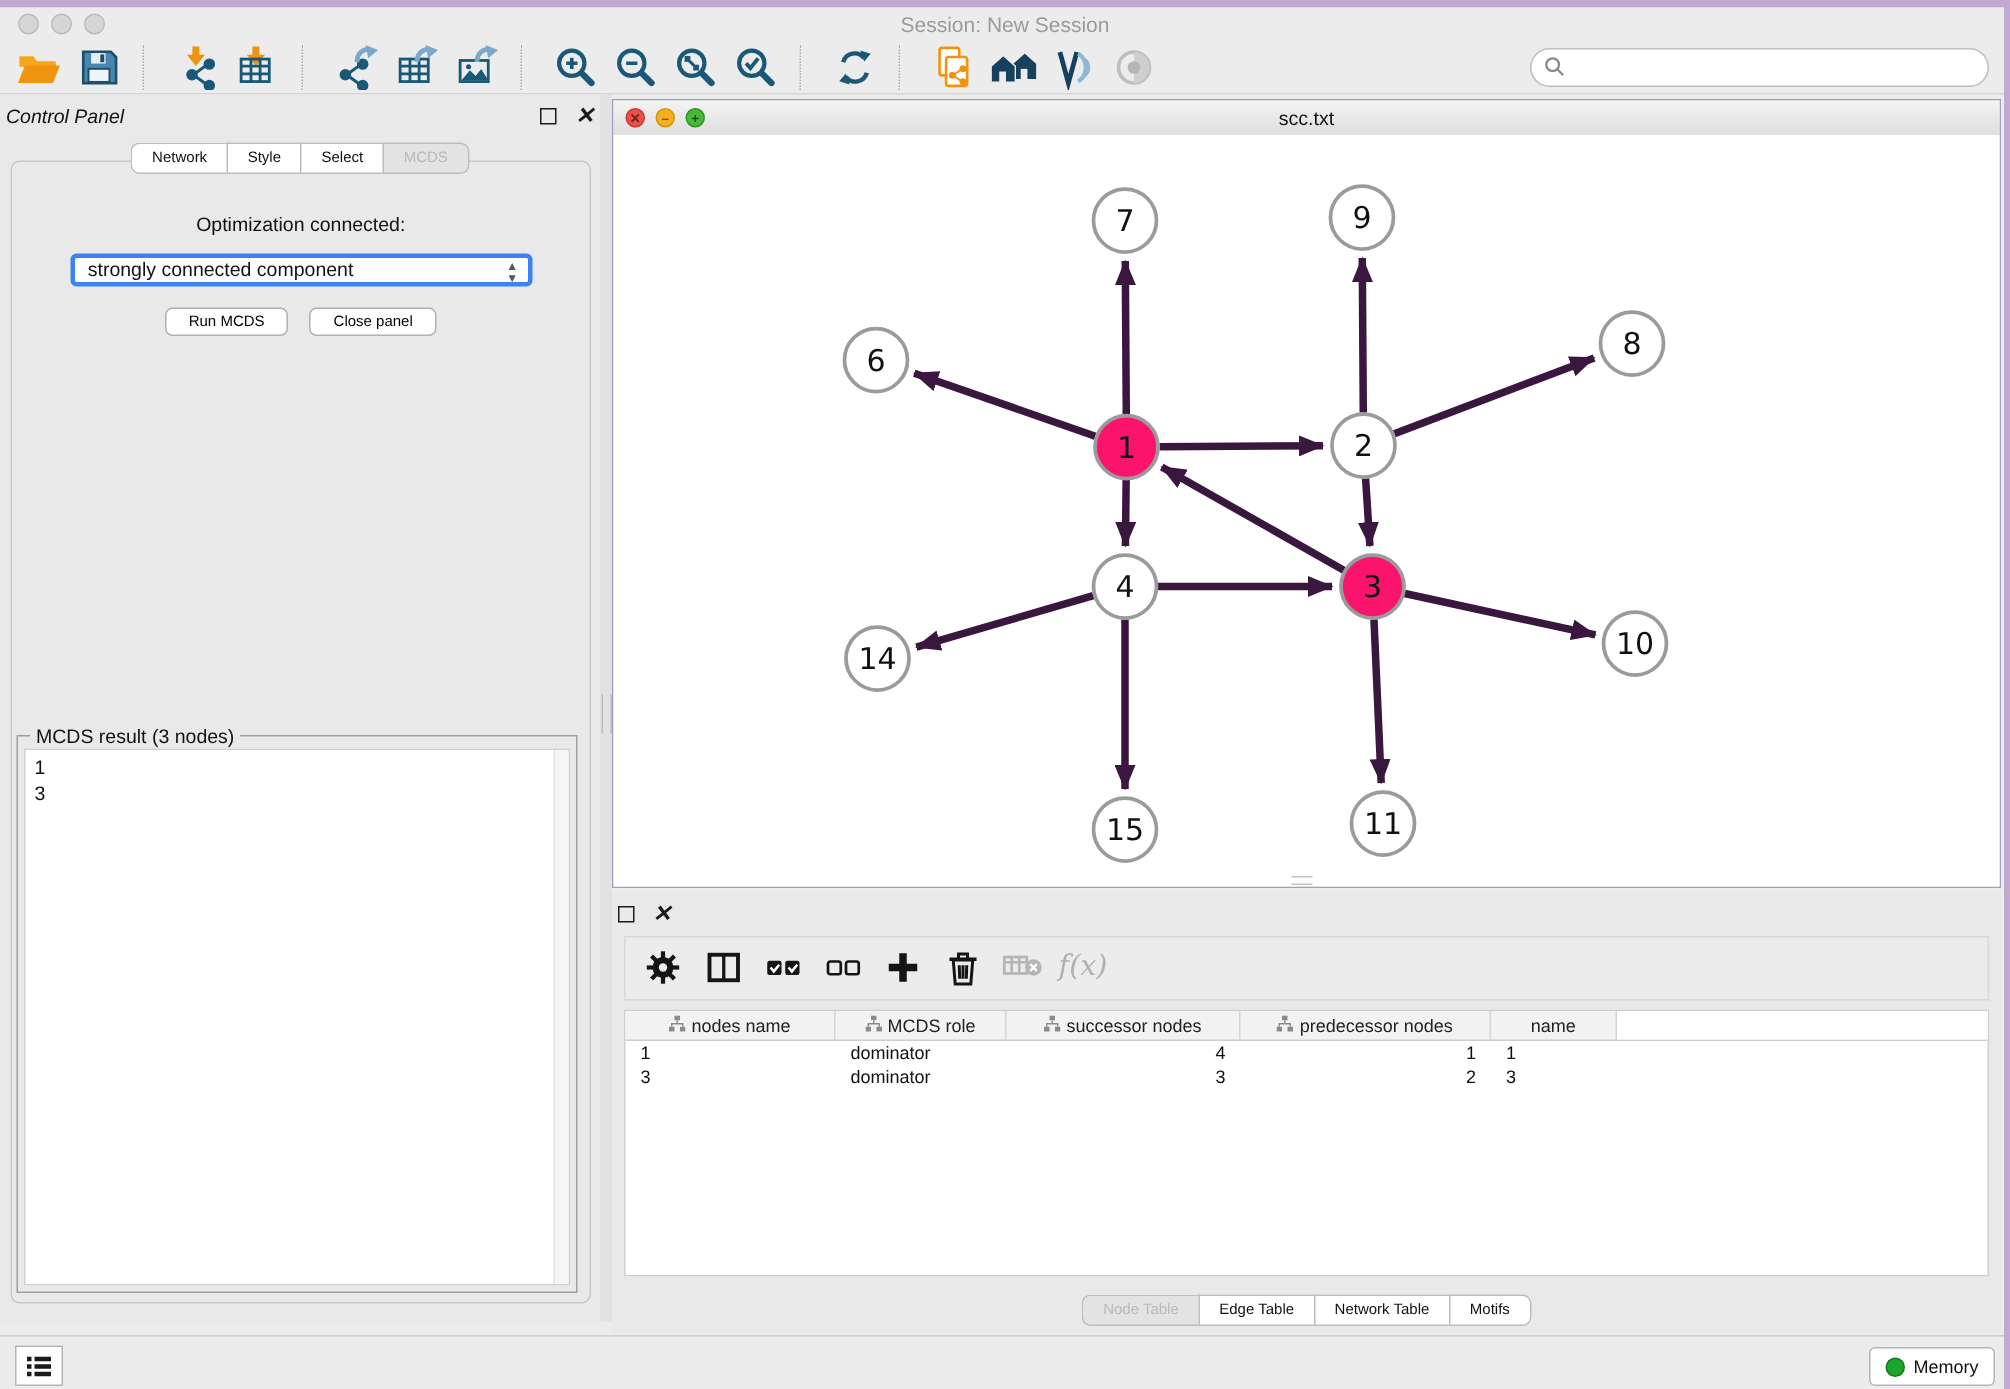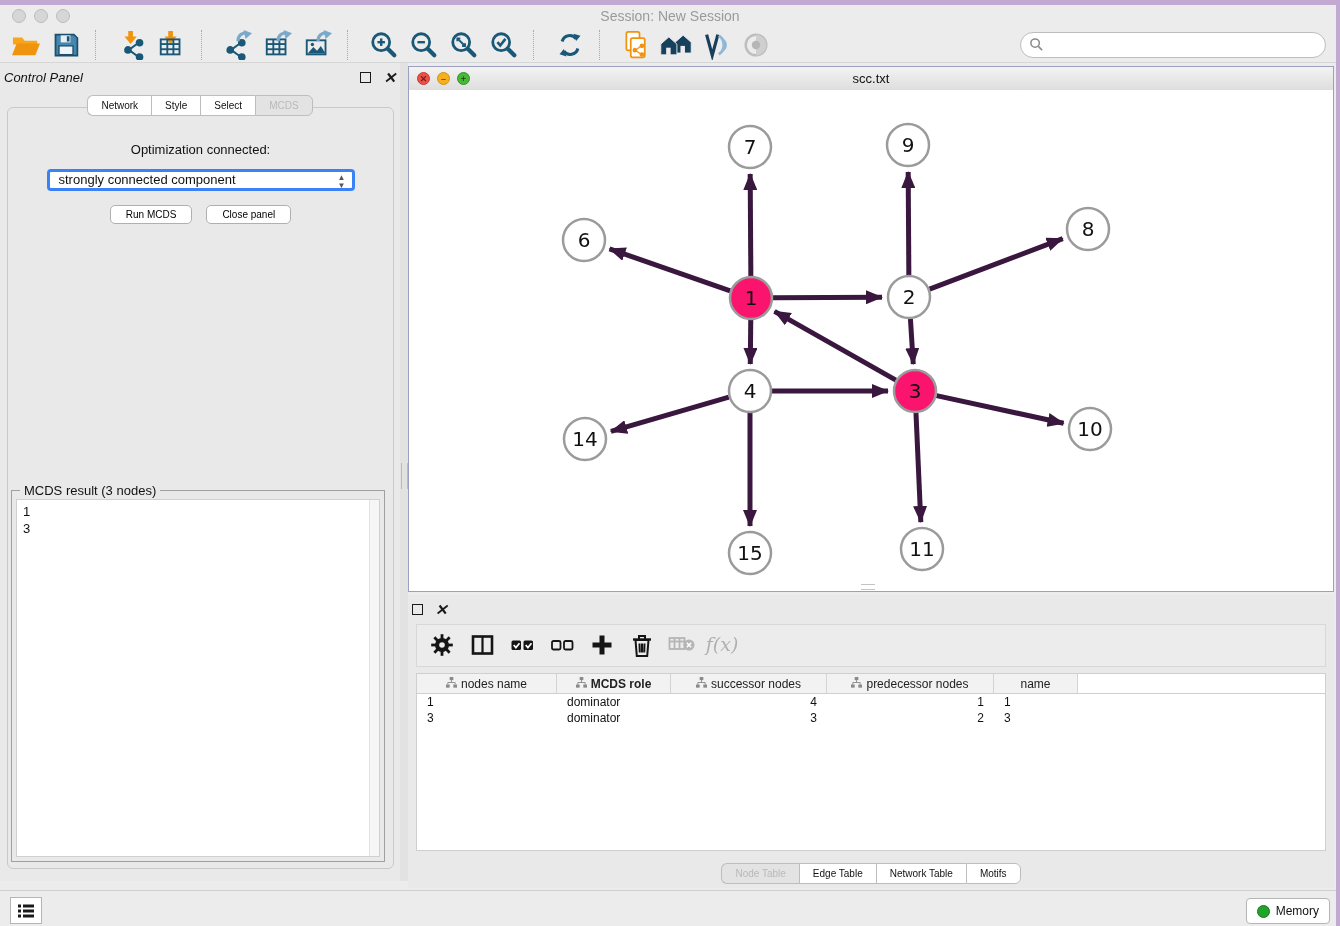--- a/index.html
+++ b/index.html
@@ -513,21 +513,21 @@
             <span><svg width="11" height="11" viewBox="0 0 12 12">
                 <g fill="#8a8a8a">
                   <rect x="4" y="0" width="4" height="3.4"></rect>
                   <rect x="0" y="8.2" width="4" height="3.4"></rect>
                   <rect x="8" y="8.2" width="4" height="3.4"></rect>
                 </g>
                 <path d="M6 3.4 V6 M2 8.2 V6 H10 V8.2" fill="none" stroke="#8a8a8a" stroke-width="1"></path>
               </svg></span>
             <span>nodes name</span>
           </div>
-          <div class="gh-cell" style="width: 114px; font-weight: bold;">
+          <div class="gh-cell" style="width: 114px;">
             <span><svg width="11" height="11" viewBox="0 0 12 12">
                 <g fill="#8a8a8a">
                   <rect x="4" y="0" width="4" height="3.4"></rect>
                   <rect x="0" y="8.2" width="4" height="3.4"></rect>
                   <rect x="8" y="8.2" width="4" height="3.4"></rect>
                 </g>
                 <path d="M6 3.4 V6 M2 8.2 V6 H10 V8.2" fill="none" stroke="#8a8a8a" stroke-width="1"></path>
               </svg></span>
             <span>MCDS role</span>
           </div>

